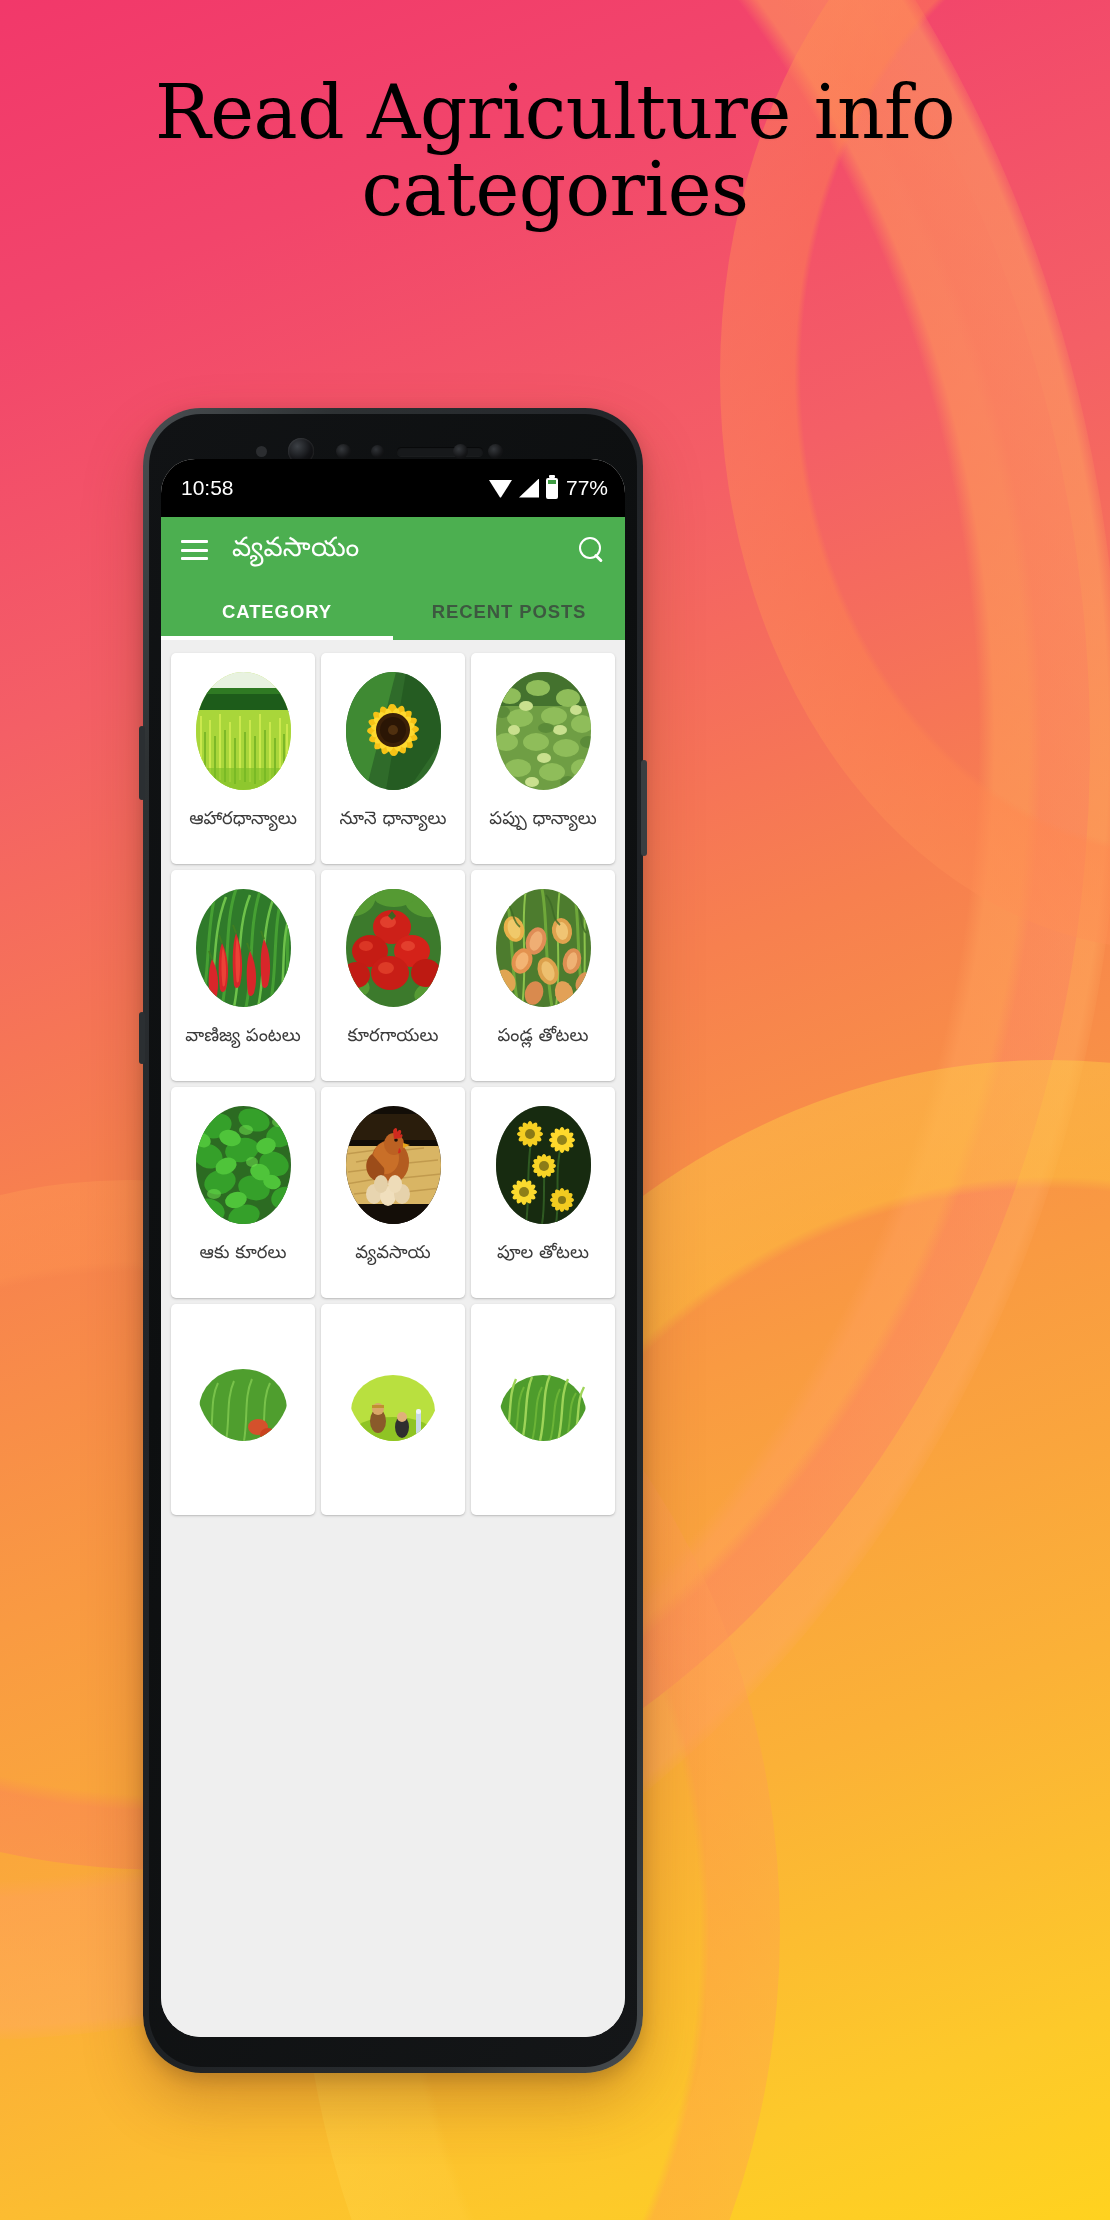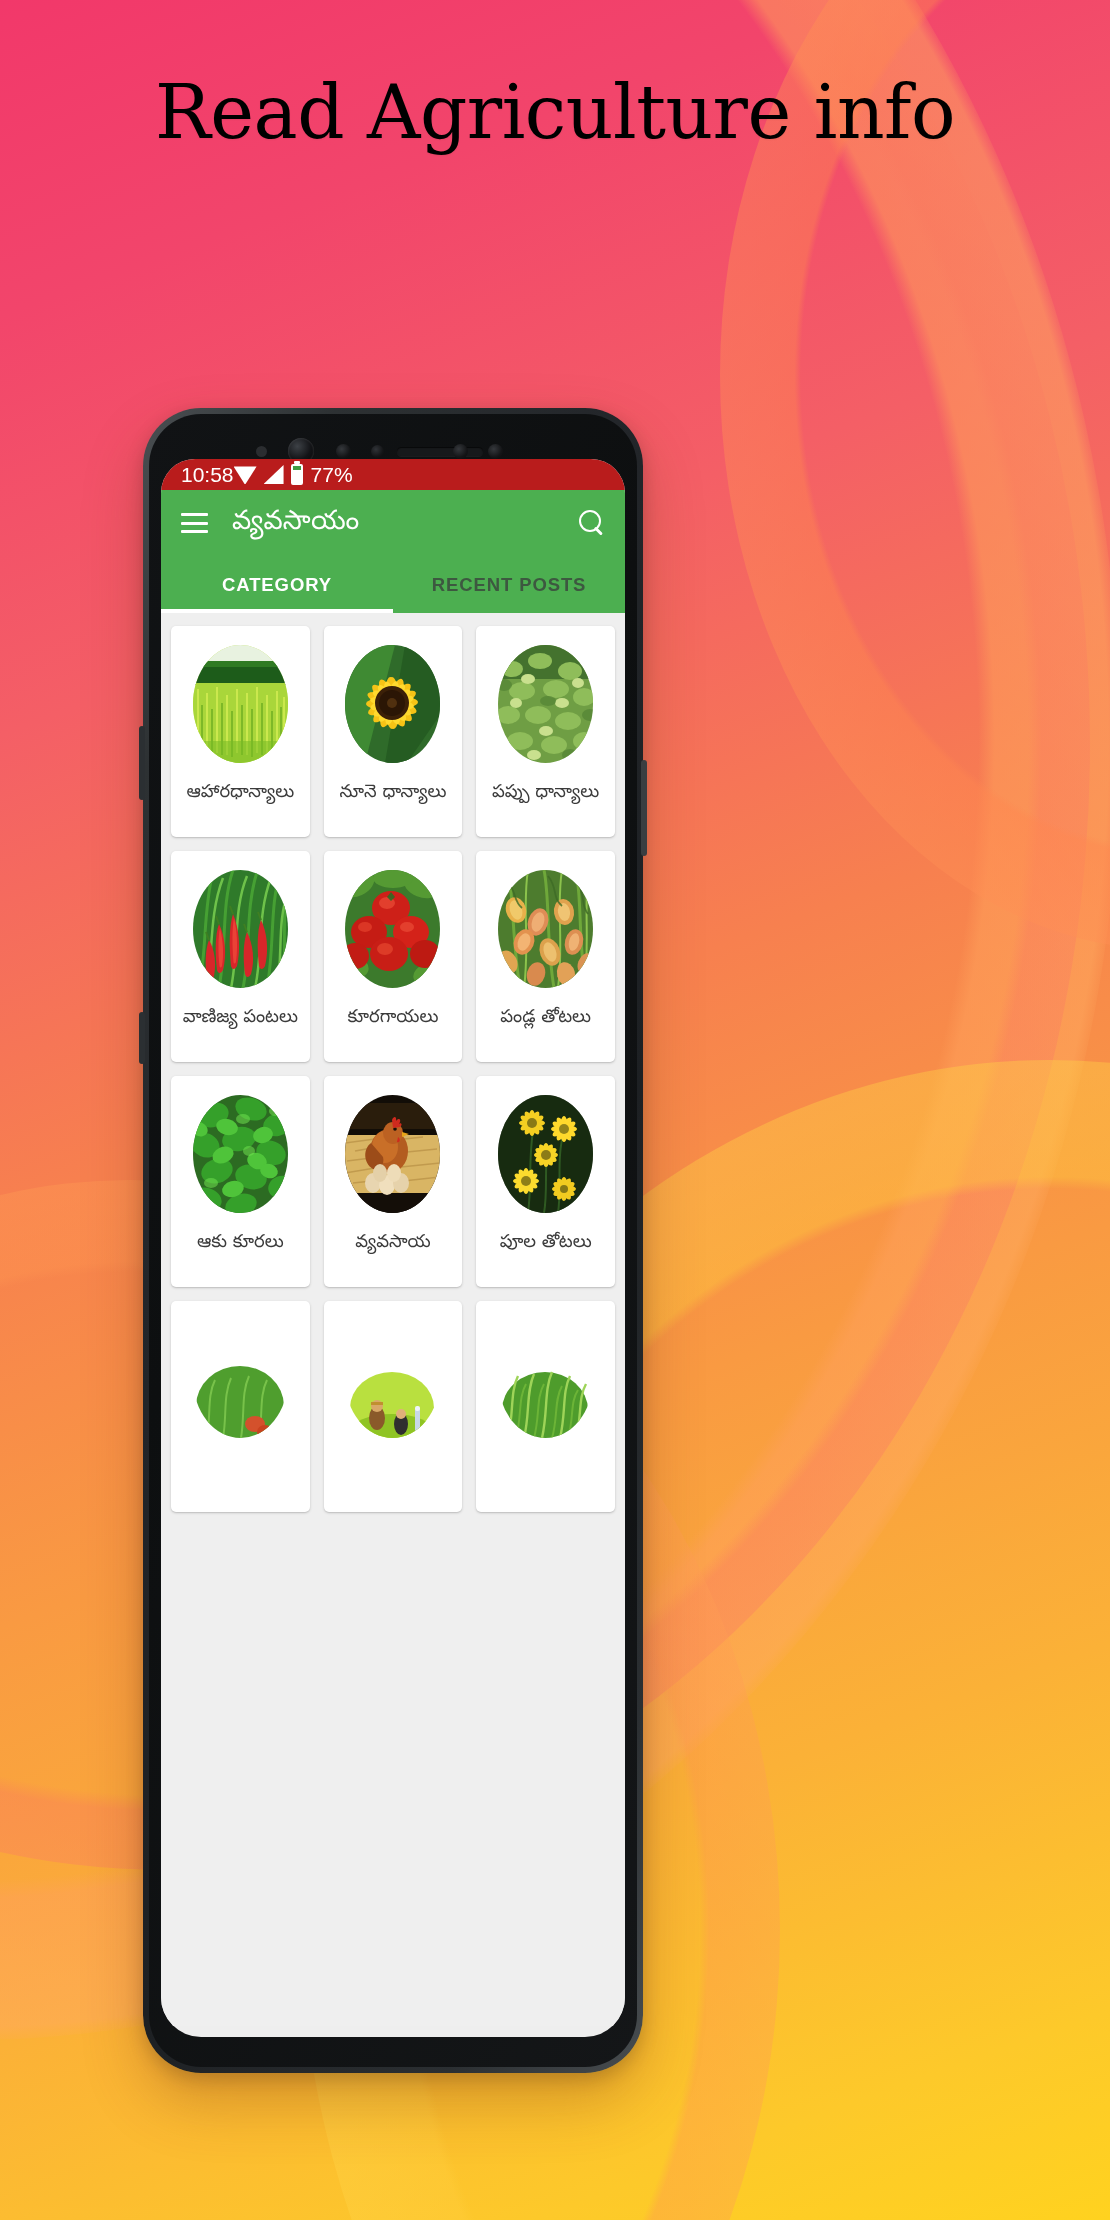--- a/index.html
+++ b/index.html
@@ -159,25 +159,25 @@
     width: 464px;
     height: 1578px;
     border-radius: 34px 34px 40px 40px;
     overflow: hidden;
     background: #eeeeee;
     z-index: 7;
   }
 
   
   .status-bar {
-    height: 31px;
-    background: #b91c1c;
+    height: 58px;
+    background: #000000;
     display: flex;
     align-items: center;
-    justify-content: flex-start;
+    justify-content: space-between;
     padding: 0 17px 0 20px;
     color: #ffffff;
     font-size: 21px;
     font-weight: 500;
   }
   .status-right {
     display: flex;
     align-items: center;
     gap: 7px;
   }
@@ -289,21 +289,21 @@
   
   .grid-area {
     background: #efefef;
     padding: 13px 10px 0 10px;
     height: calc(100% - 165px);
     overflow: hidden;
   }
   .grid {
     display: grid;
     grid-template-columns: repeat(3, 1fr);
-    gap: 14px;
+    gap: 6px;
   }
   .card {
     background: #ffffff;
     border-radius: 5px;
     box-shadow: 0 1px 3px rgba(0,0,0,0.16), 0 1px 1px rgba(0,0,0,0.08);
     height: 211px;
     display: flex;
     flex-direction: column;
     align-items: center;
     justify-content: flex-start;
@@ -337,20 +337,21 @@
 <div class="bg-wrap">
   <div class="swirl swirl-a"></div>
   <div class="swirl swirl-b"></div>
   <div class="swirl swirl-e"></div>
   <div class="swirl swirl-d"></div>
   <div class="swirl swirl-c"></div>
 </div>
 
 <div class="headline">
   <span class="hl-line">Read Agriculture info</span>
+  <span class="hl-line">categories</span>
 </div>
 
 <div class="phone">
   <div class="phone-body"></div>
   <div class="phone-inner-edge"></div>
 
   <div class="notch-row">
     <div class="sensor-dot s1"></div>
     <div class="sensor-dot s2"></div>
     <div class="sensor-dot s3"></div>

